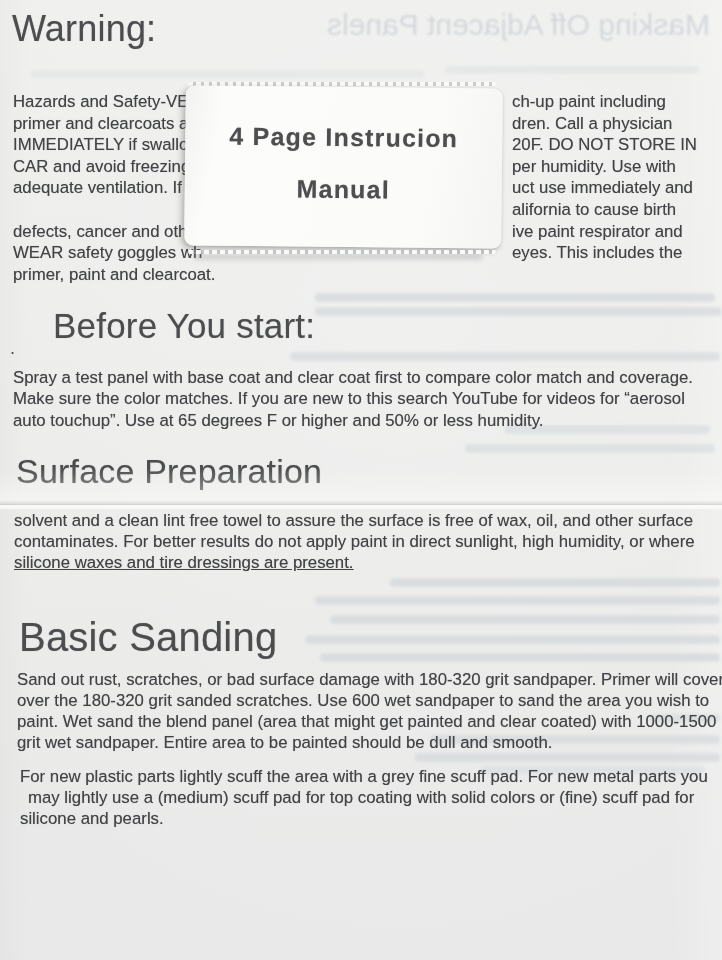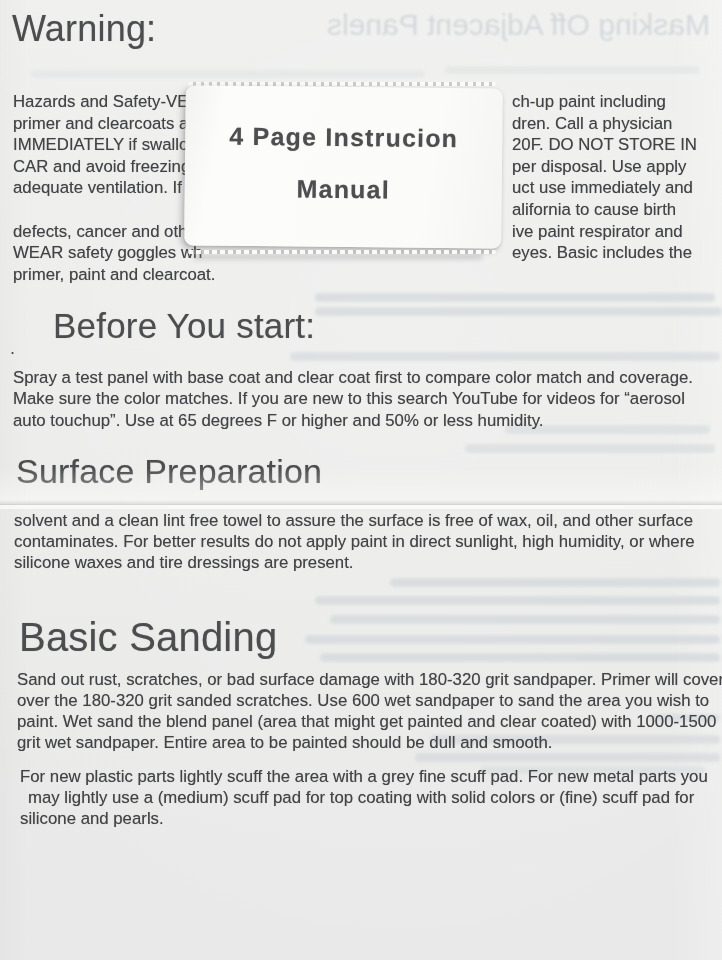--- a/index.html
+++ b/index.html
@@ -95,36 +95,36 @@
     <div class="warn-line body-line">
       <span>primer and clearcoats ar</span>
       <span class="warn-right">dren. Call a physician</span>
     </div>
     <div class="warn-line body-line">
       <span>IMMEDIATELY if swallow</span>
       <span class="warn-right">20F. DO NOT STORE IN</span>
     </div>
     <div class="warn-line body-line">
       <span>CAR and avoid freezing.</span>
-      <span class="warn-right">per disposal. Use apply</span>
+      <span class="warn-right">per humidity. Use with</span>
     </div>
     <div class="warn-line body-line">
       <span>adequate ventilation. If</span>
       <span class="warn-right">uct use immediately and</span>
     </div>
     <div class="warn-line body-line">
       <span class="warn-right">alifornia to cause birth</span>
     </div>
     <div class="warn-line body-line">
       <span>defects, cancer and othe</span>
       <span class="warn-right">ive paint respirator and</span>
     </div>
     <div class="warn-line body-line">
       <span>WEAR safety goggles wh</span>
-      <span class="warn-right">eyes. Basic includes the</span>
+      <span class="warn-right">eyes. This includes the</span>
     </div>
     <div class="warn-line body-line">primer, paint and clearcoat.</div>
   </div>
 
   <div class="sticker-liner">
     <div class="perf perf-top"></div>
     <div class="sticker-smudge"></div>
     <div class="sticker-label">
       <div class="sticker-line sticker-line1">4 Page Instrucion</div>
       <div class="sticker-line sticker-line2">Manual</div>
@@ -142,21 +142,21 @@
 
   <div class="heading" style="left:16px; top:452px; font-size:34px;">Surface Preparation</div>
 
   <div class="seam-glow"></div>
   <div class="seam-shadow"></div>
   <div class="seam-light"></div>
 
   <div class="para" style="left:14px; top:511px;">
     <div class="body-line" style="height:21px;">solvent and a clean lint free towel to assure the surface is free of wax, oil, and other surface</div>
     <div class="body-line" style="height:21px;text-align:right;">contaminates. For better results do not apply paint in direct sunlight, high humidity, or where</div>
-    <div class="body-line" style="height:21px;">silicone waxes and tire dressings are present.</div>
+    <div class="body-line" style="height:21px;text-decoration:underline;">silicone waxes and tire dressings are present.</div>
   </div>
 
   <div class="heading" style="left:19px; top:615px; font-size:40px;">Basic Sanding</div>
   <div class="para" style="left:17px; top:670px;">
     <div class="body-line" style="height:20.9px;">Sand out rust, scratches, or bad surface damage with 180-320 grit sandpaper. Primer will cover</div>
     <div class="body-line" style="height:20.9px;">over the 180-320 grit sanded scratches. Use 600 wet sandpaper to sand the area you wish to</div>
     <div class="body-line" style="height:20.9px;">paint. Wet sand the blend panel (area that might get painted and clear coated) with 1000-1500</div>
     <div class="body-line" style="height:20.9px;">grit wet sandpaper. Entire area to be painted should be dull and smooth.</div>
   </div>
   <div class="para" style="left:20px; top:767px;">

